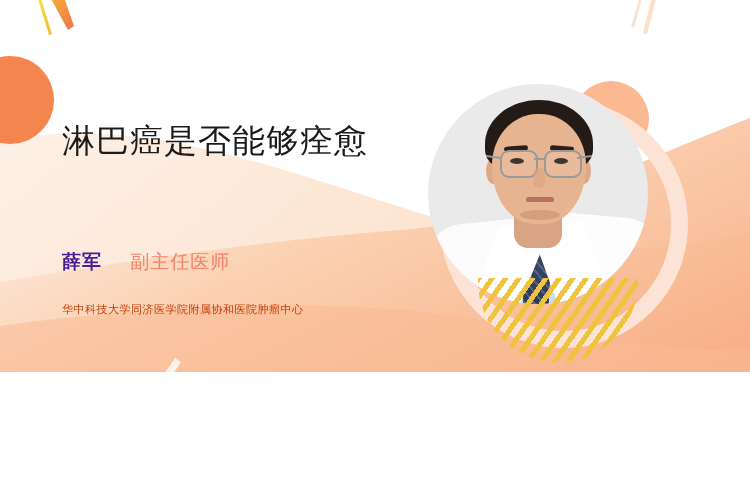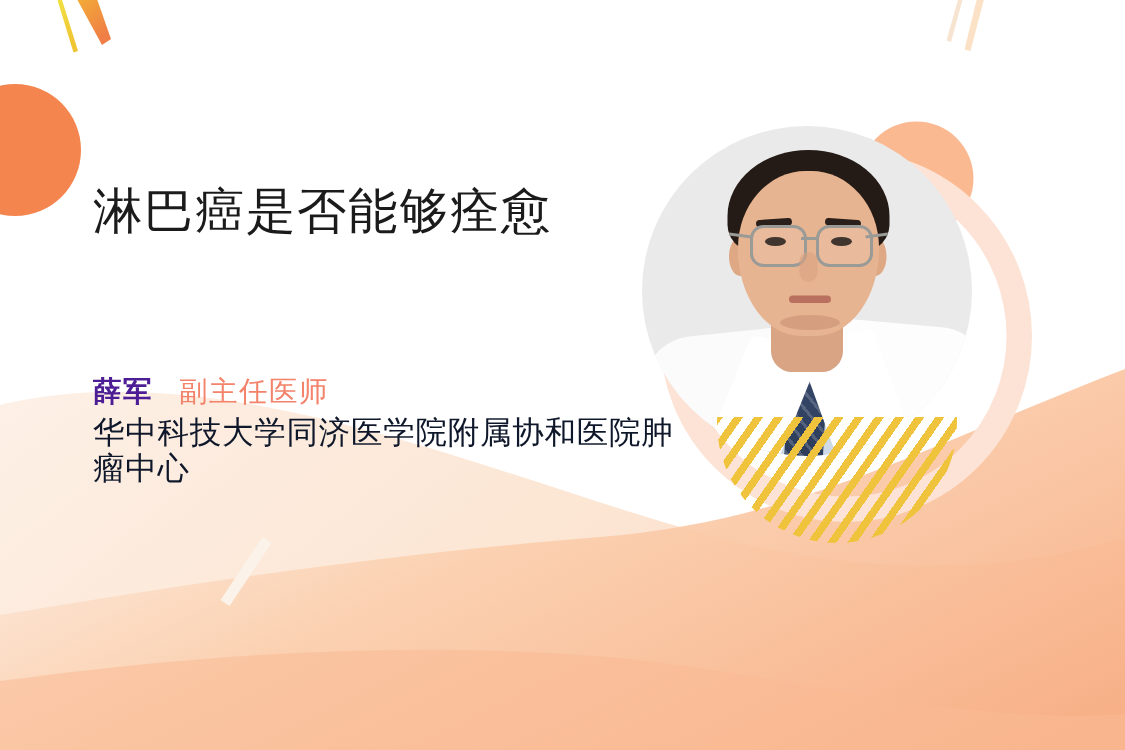--- a/index.html
+++ b/index.html
@@ -3,21 +3,21 @@
 <meta charset="utf-8">
 <style>
   html, body {
     margin: 0;
     padding: 0;
     background: #ffffff;
   }
   #card {
     position: relative;
     width: 750px;
-    height: 500px;
+    height: 372px;
     overflow: hidden;
     background: #ffffff;
     font-family: "Liberation Sans", "DejaVu Sans", sans-serif;
   }
 
   
 
   
   .wave {
     position: absolute;
@@ -233,28 +233,28 @@
     white-space: nowrap;
   }
   .doc-name {
     color: #4c1d95;
     font-weight: bold;
     letter-spacing: 1px;
   }
   .doc-title {
     color: #f3836a;
     font-weight: 400;
-    margin-left: 12px;
+    margin-left: 23px;
     letter-spacing: 1px;
   }
   .meta-line2 {
-    margin-top: 2px;
-    font-size: 21px;
+    margin-top: 22px;
+    font-size: 11px;
     line-height: 24px;
-    color: #0f172a;
+    color: #c2410c;
     letter-spacing: .5px;
     width: 392px;
   }
 </style>
 </head>
 <body>
 
 <div id="card">
 
   <svg class="wave" viewBox="0 0 750 260" preserveAspectRatio="none" aria-hidden="true">

